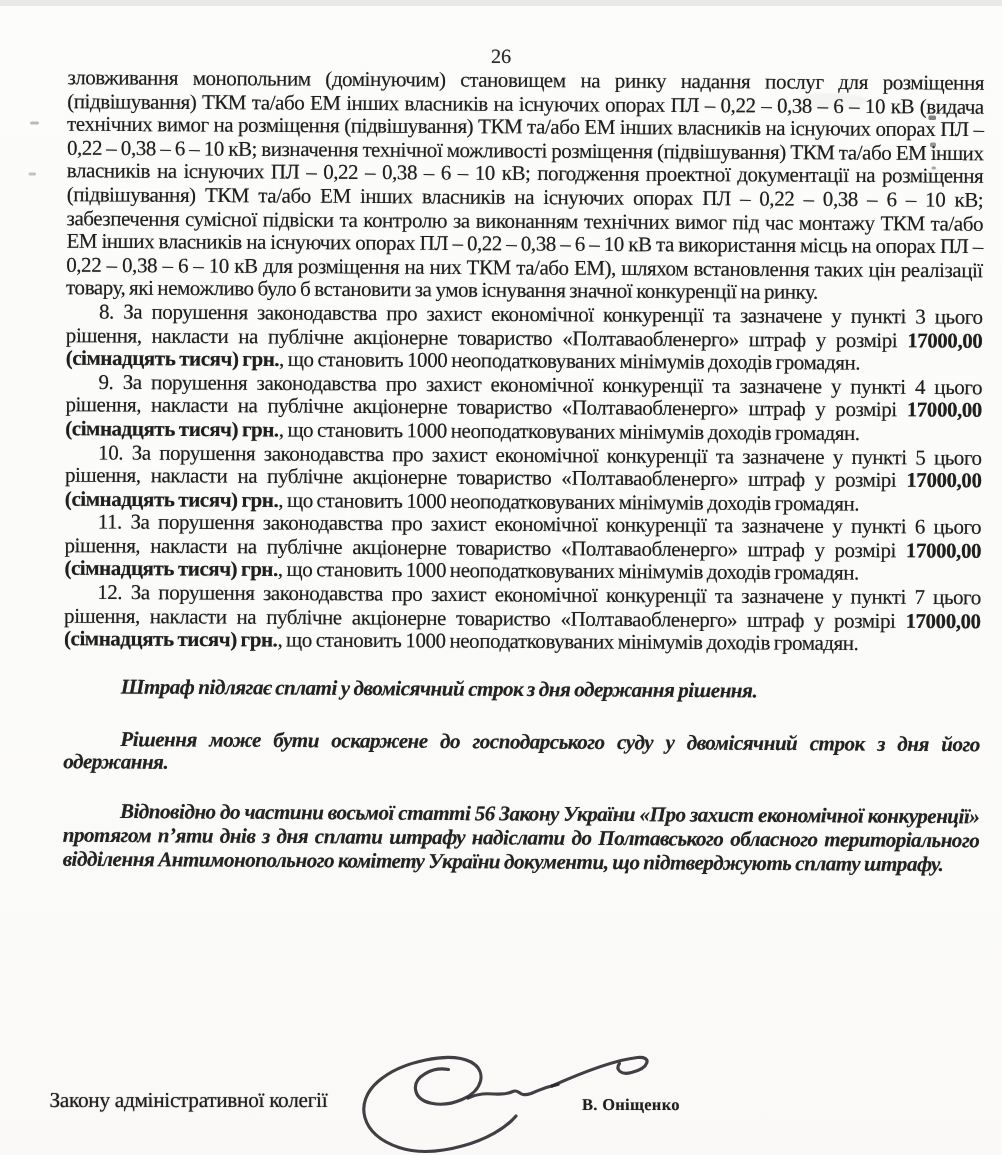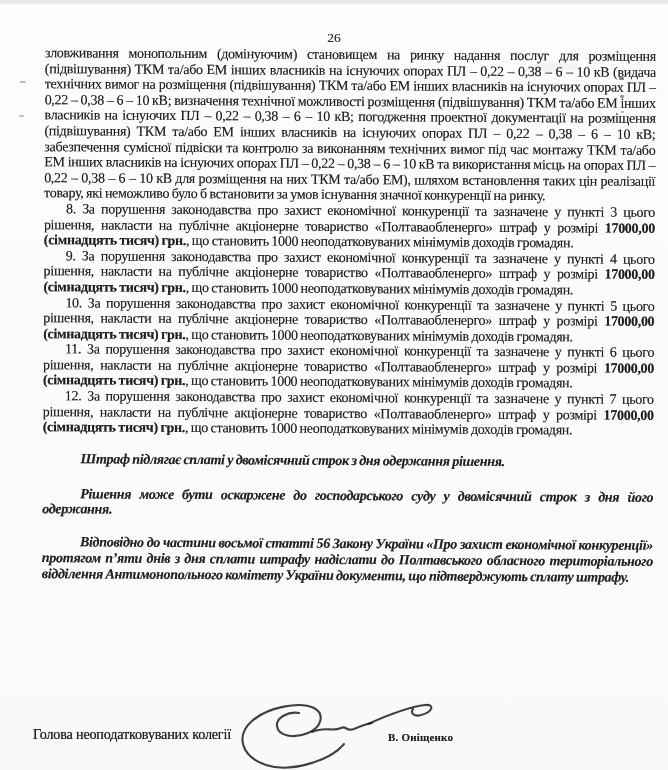--- a/index.html
+++ b/index.html
@@ -82,21 +82,21 @@
 
     <p class="para note n1">Штраф підлягає сплаті у двомісячний строк з дня одержання рішення.</p>
 
     <p class="para note n2">Рішення може бути оскаржене до господарського суду у двомісячний строк з дня його одержання.</p>
 
     <p class="para note n3">Відповідно до частини восьмої статті 56 Закону України «Про захист економічної конкуренції» протягом п’яти днів з дня сплати штрафу надіслати до Полтавського обласного територіального відділення Антимонопольного комітету України документи, що підтверджують сплату штрафу.</p>
 
   </div>
 
   <div class="sig-block">
-    <span class="sig-title">Голова неоподатковуваних колегії</span>
+    <span class="sig-title">Закону адміністративної колегії</span>
     <svg class="sig" width="218" height="74" viewBox="0 0 218 74" aria-hidden="true">
       <path d="M118,46 C104,63 64,75 40,67 C14,58 10,37 26,23 C42,9 74,3 88,10 C99,16 96,29 82,35 C68,41 52,38 51,28 C50,20 62,13 73,15"></path>
       <path d="M86,34 C99,28 106,34 115,30 C121,27 119,34 128,31 C135,28 140,26 146,25"></path>
       <path d="M142,26 C162,17 182,9 199,7 C209,6 207,14 195,17 C188,19 184,15 187,11"></path>
     </svg>
     <span class="sig-name">В. Оніщенко</span>
   </div>
 
   <div class="speck spk1"></div>
   <div class="speck spk2"></div>

